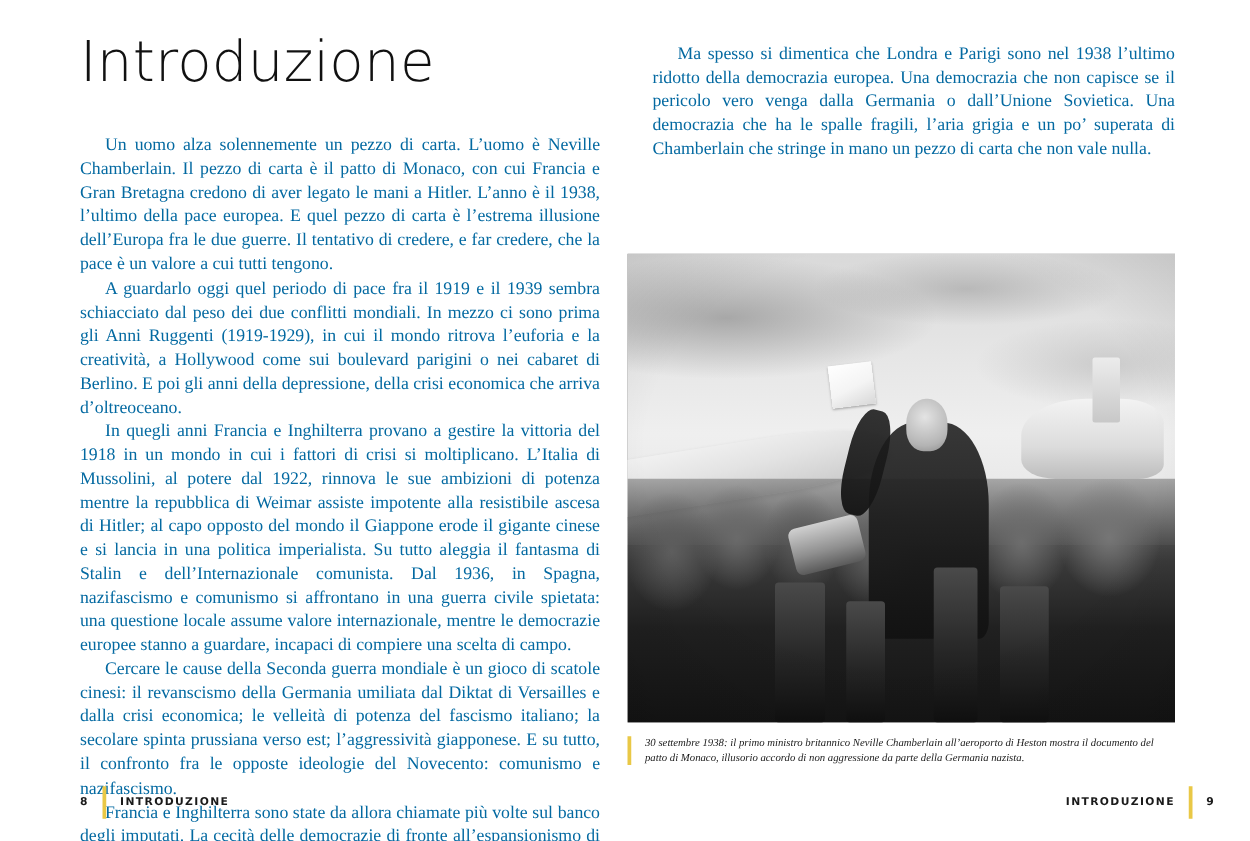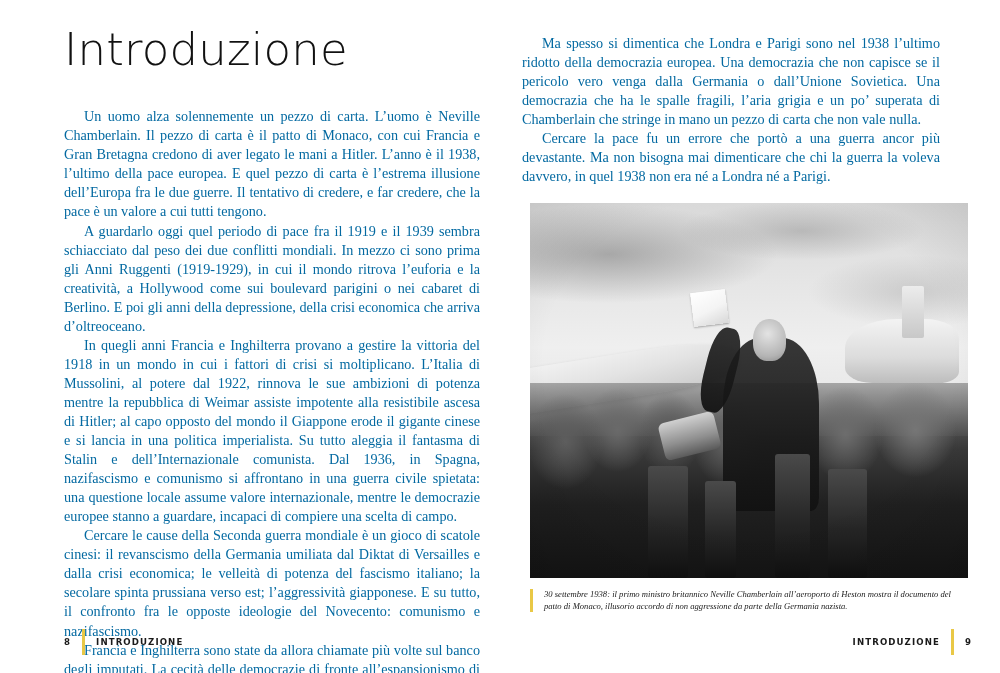--- a/index.html
+++ b/index.html
@@ -52,21 +52,21 @@
     width: 418px;
   }
   .col-right .body-text p {
     font-size: 14.2px;
     line-height: 19.05px;
   }
 
   
   .photo-block {
     position: absolute;
-    left: 530px;
+    left: 502px;
     top: 203px;
     width: 438px;
   }
   .photo {
     position: relative;
     width: 438px;
     height: 375px;
     overflow: hidden;
     background: #8d8d8d;
     filter: grayscale(100%);
@@ -216,21 +216,20 @@
       <p>A guardarlo oggi quel periodo di pace fra il 1919 e il 1939 sembra schiacciato dal peso dei due conflitti mondiali. In mezzo ci sono prima gli Anni Ruggenti (1919-1929), in cui il mondo ritrova l’euforia e la creatività, a Hollywood come sui boulevard parigini o nei cabaret di Berlino. E poi gli anni della depressione, della crisi economica che arriva d’oltreoceano.</p>
       <p>In quegli anni Francia e Inghilterra provano a gestire la vittoria del 1918 in un mondo in cui i fattori di crisi si moltiplicano. L’Italia di Mussolini, al potere dal 1922, rinnova le sue ambizioni di potenza mentre la repubblica di Weimar assiste impotente alla resistibile ascesa di Hitler; al capo opposto del mondo il Giappone erode il gigante cinese e si lancia in una politica imperialista. Su tutto aleggia il fantasma di Stalin e dell’Internazionale comunista. Dal 1936, in Spagna, nazifascismo e comunismo si affrontano in una guerra civile spietata: una questione locale assume valore internazionale, mentre le democrazie europee stanno a guardare, incapaci di compiere una scelta di campo.</p>
       <p>Cercare le cause della Seconda guerra mondiale è un gioco di scatole cinesi: il revanscismo della Germania umiliata dal Diktat di Versailles e dalla crisi economica; le velleità di potenza del fascismo italiano; la secolare spinta prussiana verso est; l’aggressività giapponese. E su tutto, il confronto fra le opposte ideologie del Novecento: comunismo e nazifascismo.</p>
       <p>Francia e Inghilterra sono state da allora chiamate più volte sul banco degli imputati. La cecità delle democrazie di fronte all’espansionismo di Hitler, si è detto spesso, è una delle cause dello scoppio della guerra. Una responsabilità pesante.</p>
     </div>
   </div>
 
   <div class="col-right">
     <div class="body-text">
       <p>Ma spesso si dimentica che Londra e Parigi sono nel 1938 l’ultimo ridotto della democrazia europea. Una democrazia che non capisce se il pericolo vero venga dalla Germania o dall’Unione Sovietica. Una democrazia che ha le spalle fragili, l’aria grigia e un po’ superata di Chamberlain che stringe in mano un pezzo di carta che non vale nulla.</p>
-      <p>Cercare la pace fu un errore che portò a una guerra ancor più devastante. Ma non bisogna mai dimenticare che chi la guerra la voleva davvero, in quel 1938 non era né a Londra né a Parigi.</p>
     </div>
   </div>
 
   <div class="photo-block">
     <div class="photo">
       <div class="ph-sky"></div>
       <div class="ph-wing"></div>
       <div class="ph-fuselage"></div>
       <div class="ph-tail"></div>
       <div class="ph-crowd"></div>

